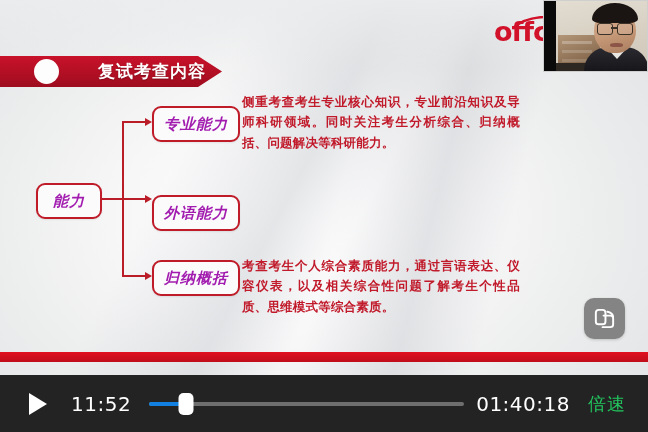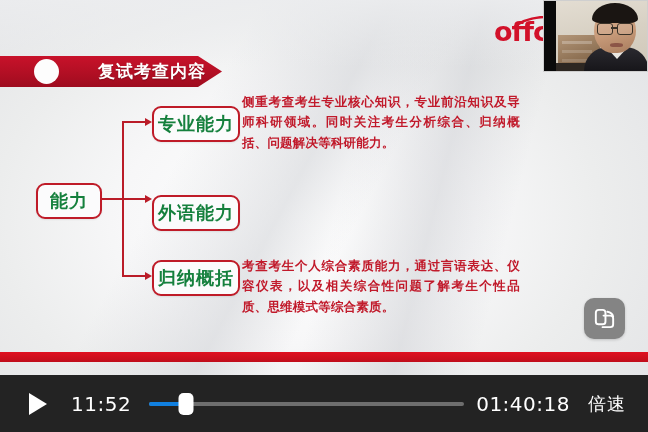--- a/index.html
+++ b/index.html
@@ -100,28 +100,29 @@
     white-space: nowrap;
     margin-left: 27px;
   }
 
   
   .node {
     position: absolute;
     border: 2px solid #bf1b28;
     border-radius: 9px;
     background: #fbfbfc;
-    color: #15803d;
-    font-size: 18px;
+    color: #a21caf;
+    font-size: 15px;
     font-weight: bold;
     letter-spacing: 1px;
     display: flex;
     align-items: center;
     justify-content: center;
     box-shadow: 0 1px 2px rgba(0,0,0,.07);
+    font-style: italic;
   }
   .node-root  { left: 36px;  top: 183px; width: 62px;  height: 32px; }
   .node-a     { left: 152px; top: 106px; width: 84px;  height: 32px; }
   .node-b     { left: 152px; top: 195px; width: 84px;  height: 32px; }
   .node-c     { left: 152px; top: 260px; width: 84px;  height: 32px; }
 
   .ln { position: absolute; background: #ba1c28; }
   .ln-root-out { left: 98px;  top: 198px; width: 49px; height: 2px; }
   .ln-spine    { left: 122px; top: 122px; width: 2px;  height: 155px; }
   .ln-a        { left: 122px; top: 121px; width: 24px; height: 2px; }
@@ -311,21 +312,21 @@
     left: 11.8%;
     top: 50%;
     transform: translate(-50%, -50%);
     width: 15px;
     height: 22px;
     border-radius: 5px;
     background: #ffffff;
     cursor: pointer;
   }
   .speed {
-    color: #ffffff;
+    color: #22c55e;
     font-size: 18px;
     margin-left: 18px;
     margin-right: 22px;
     letter-spacing: 1px;
     white-space: nowrap;
     cursor: pointer;
   }
 </style>
 </head>
 <body>

